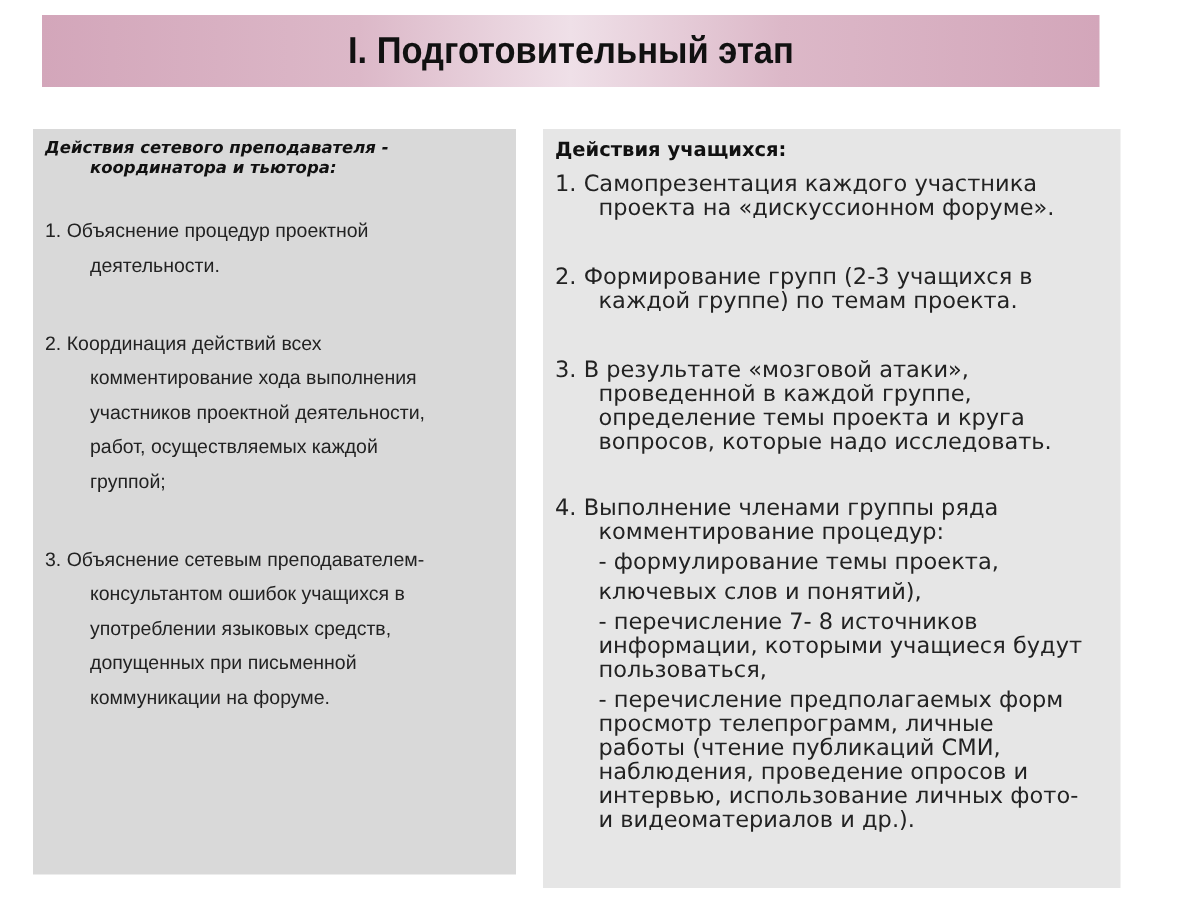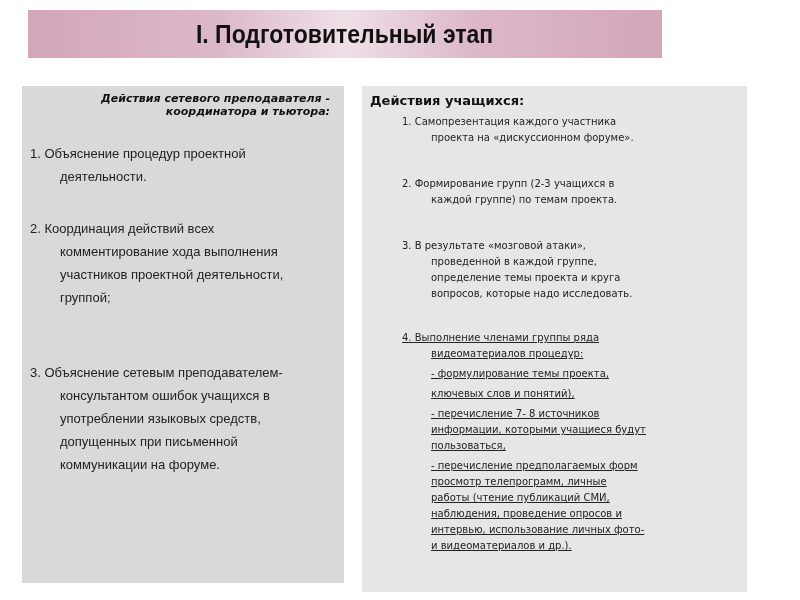--- a/index.html
+++ b/index.html
@@ -1,50 +1,49 @@
 <!DOCTYPE html>
 <html><head>
 <meta charset="utf-8">
 <style>
   html, body { margin:0; padding:0; }
   body { width:800px; height:600px; background:#ffffff; position:relative; overflow:hidden; }
   .title-bar {
-    position:absolute; left:28px; top:10px; width:634px; height:48px;
+    position:absolute; left:28px; top:10px; width:705px; height:48px;
     background: linear-gradient(90deg, #d3a6ba 0%, #dcb8c8 30%, #efe0e8 50%, #dcb8c8 70%, #d3a6ba 100%);
     display:flex; align-items:center; justify-content:center;
   }
   .title-text {
     font-family:"Liberation Sans", sans-serif; font-weight:bold; font-size:25px; color:#111;
     transform: scaleX(0.92); letter-spacing:0px;
   }
   .panel-left {
     position:absolute; left:22px; top:86px; width:322px; height:497px; background:#d9d9d9;
   }
   .panel-right {
     position:absolute; left:362px; top:86px; width:385px; height:506px; background:#e6e6e6;
   }
   .left-heading {
     position:absolute; left:8px; top:6px; width:300px;
     font-family:"DejaVu Sans", sans-serif; font-weight:bold; font-style:italic; font-size:11px; color:#111;
     line-height:13px;
-    text-align:right;
   }
   .left-heading .l2 { display:block; padding-left:30px; }
   .left-item {
     position:absolute; left:8px; width:306px;
     font-family:"Liberation Sans", sans-serif; font-size:13px; color:#222; line-height:23px;
   }
   .left-item .cont { display:block; padding-left:30px; }
   .right-heading {
     position:absolute; left:8px; top:7px;
     font-family:"DejaVu Sans", sans-serif; font-weight:bold; font-size:13px; color:#111;
   }
   .right-item {
     position:absolute; left:8px; width:372px;
-    font-family:"DejaVu Sans", sans-serif; font-size:10px; color:#222; line-height:16px;margin-left:32px;
+    font-family:"DejaVu Sans", sans-serif; font-size:15px; color:#222; line-height:16px;
   }
   .right-item .cont { display:block; padding-left:29px; }
   .sub { display:block; padding-left:29px; margin-top:4px; }
 </style>
 </head>
 <body>
 
 <div class="title-bar">
   <span class="title-text">I. Подготовительный этап</span>
 </div>
@@ -57,20 +56,21 @@
 
   <div class="left-item" style="top:56px;">
     <span>1. </span><span>Объяснение процедур проектной</span>
     <span class="cont">деятельности.</span>
   </div>
 
   <div class="left-item" style="top:131px;">
     <span>2. </span><span>Координация действий всех</span>
     <span class="cont">комментирование  хода выполнения</span>
     <span class="cont">участников проектной деятельности,</span>
+    <span class="cont">работ, осуществляемых каждой</span>
     <span class="cont">группой;</span>
   </div>
 
   <div class="left-item" style="top:275px;">
     <span>3. </span><span>Объяснение сетевым преподавателем-</span>
     <span class="cont">консультантом ошибок учащихся в</span>
     <span class="cont">употреблении языковых средств,</span>
     <span class="cont">допущенных при письменной</span>
     <span class="cont">коммуникации на форуме.</span>
   </div>
@@ -89,23 +89,23 @@
     <span class="cont">каждой группе) по темам проекта.</span>
   </div>
 
   <div class="right-item" style="top:152px;">
     <span>3. </span><span>В результате «мозговой атаки»,</span>
     <span class="cont">проведенной в каждой группе,</span>
     <span class="cont">определение темы проекта и круга</span>
     <span class="cont">вопросов, которые надо исследовать.</span>
   </div>
 
-  <div class="right-item" style="top:244px;text-decoration:underline;">
+  <div class="right-item" style="top:244px;">
     <span>4. </span><span>Выполнение членами группы ряда</span>
-    <span class="cont">видеоматериалов процедур:</span>
+    <span class="cont">комментирование процедур:</span>
 
     <span class="sub">
       <span style="display:block">- формулирование темы проекта,</span>
     </span>
     <span class="sub">
       <span style="display:block">ключевых слов и понятий),</span>
     </span>
     <span class="sub">
       <span style="display:block">- перечисление  7- 8 источников</span>
       <span style="display:block">информации, которыми учащиеся будут</span>

